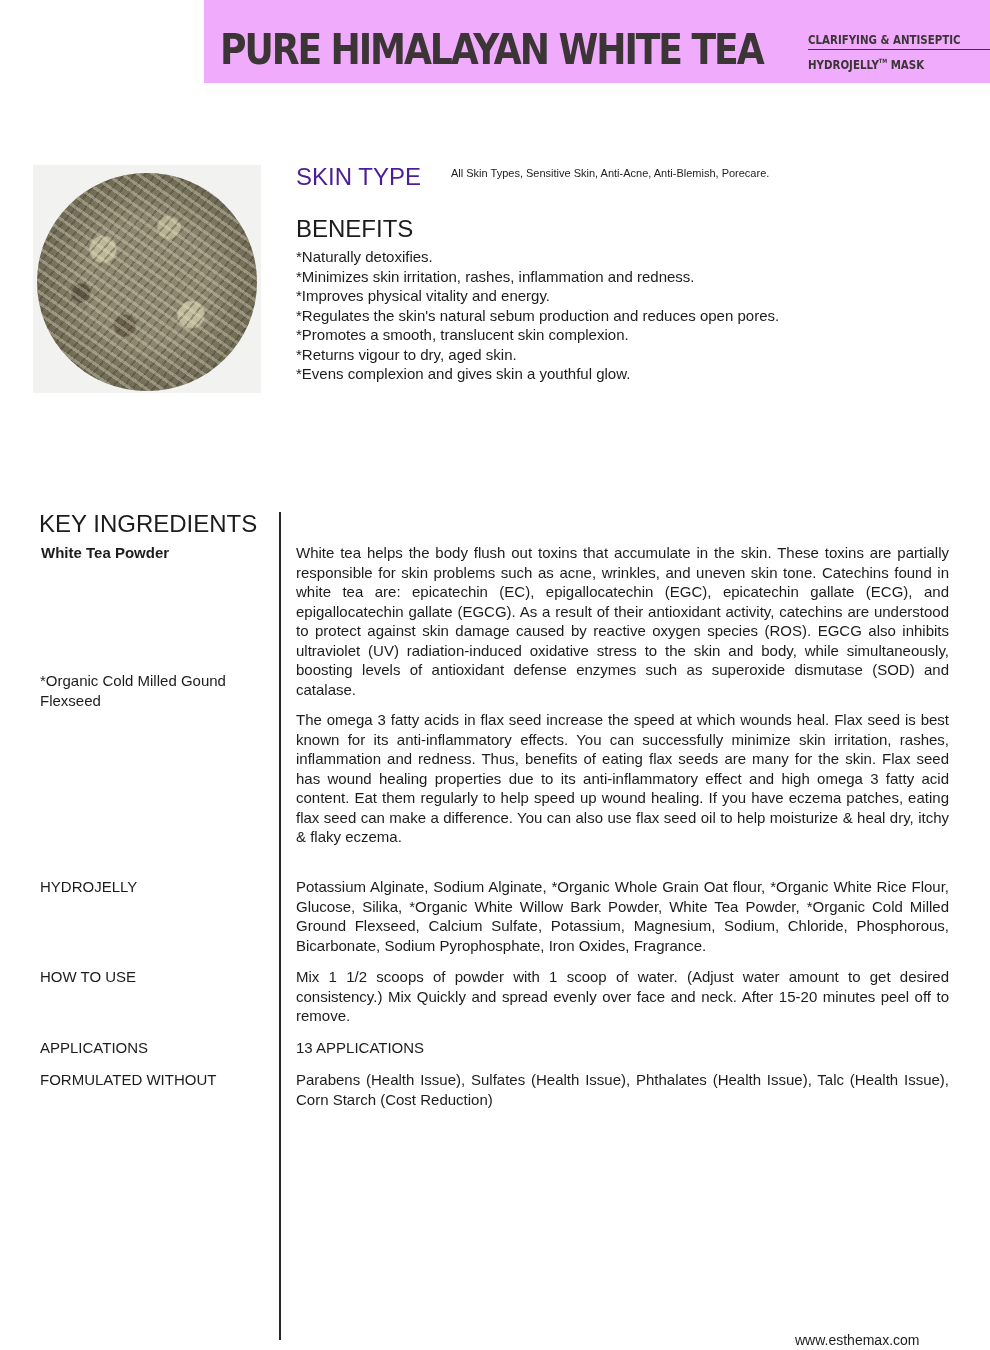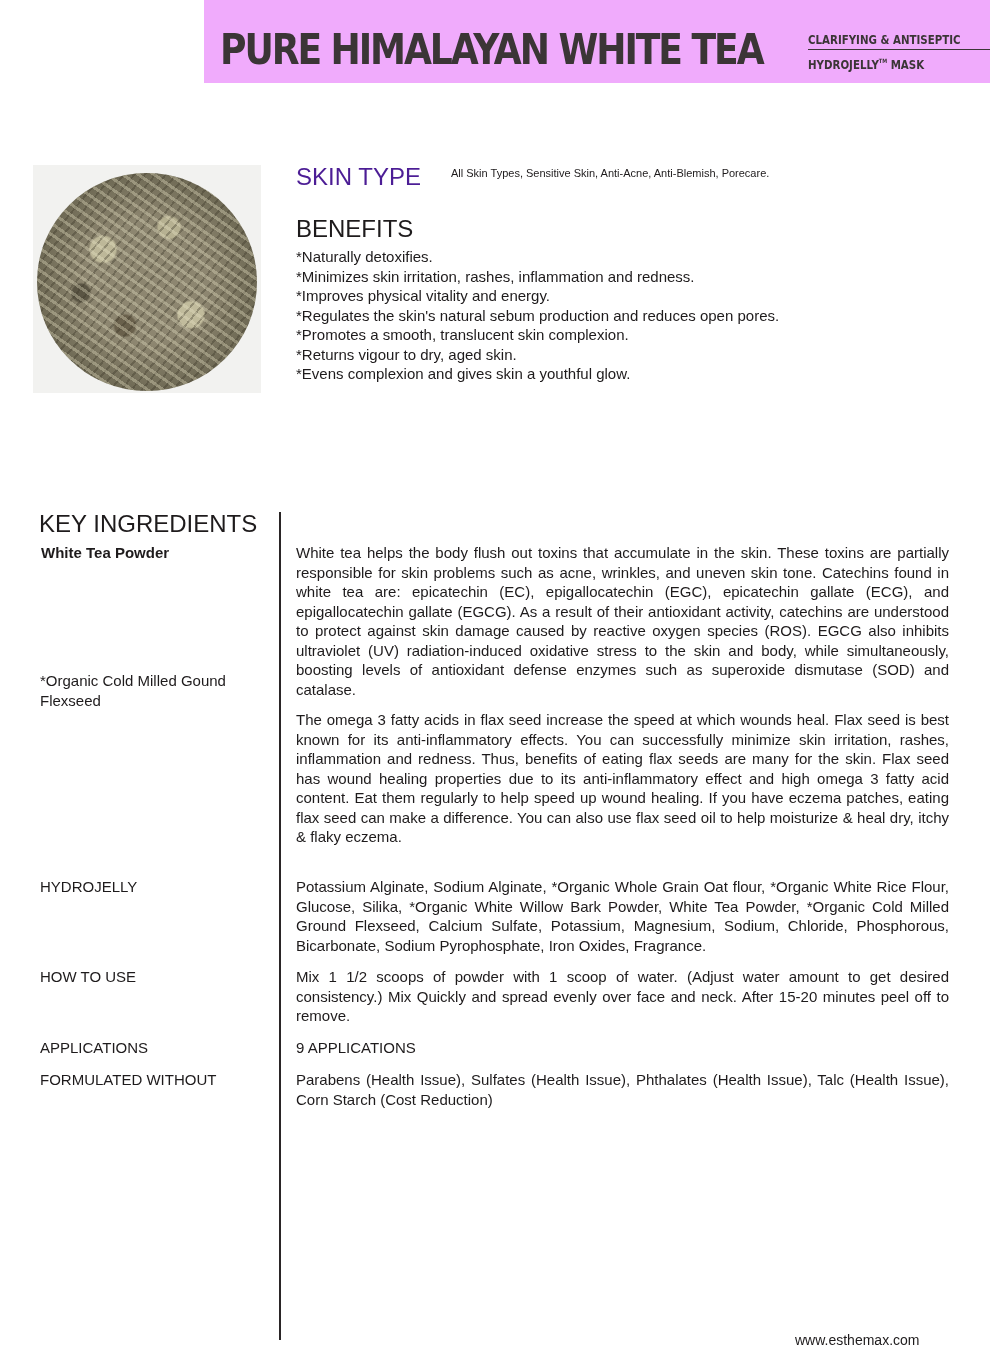--- a/index.html
+++ b/index.html
@@ -119,18 +119,18 @@
 <div class="row-label" style="top:671px;">*Organic Cold Milled Gound Flexseed</div>
 <div class="row-text" style="top:710px;">The omega 3 fatty acids in flax seed increase the speed at which wounds heal. Flax seed is best known for its anti-inflammatory effects. You can successfully minimize skin irritation, rashes, inflammation and redness. Thus, benefits of eating flax seeds are many for the skin. Flax seed has wound healing properties due to its anti-inflammatory effect and high omega 3 fatty acid content. Eat them regularly to help speed up wound healing. If you have eczema patches, eating flax seed can make a difference. You can also use flax seed oil to help moisturize &amp; heal dry, itchy &amp; flaky eczema.</div>
 
 <div class="row-label" style="top:877px;">HYDROJELLY</div>
 <div class="row-text" style="top:877px;">Potassium Alginate, Sodium Alginate, *Organic Whole Grain Oat flour, *Organic White Rice Flour, Glucose, Silika, *Organic White Willow Bark Powder, White Tea Powder, *Organic Cold Milled Ground Flexseed, Calcium Sulfate, Potassium, Magnesium, Sodium, Chloride, Phosphorous, Bicarbonate, Sodium Pyrophosphate, Iron Oxides, Fragrance.</div>
 
 <div class="row-label" style="top:967px;">HOW TO USE</div>
 <div class="row-text" style="top:967px;">Mix 1 1/2 scoops of powder with 1 scoop of water. (Adjust water amount to get desired consistency.) Mix Quickly and spread evenly over face and neck. After 15-20 minutes peel off to remove.</div>
 
 <div class="row-label" style="top:1038px;">APPLICATIONS</div>
-<div class="row-text" style="top:1038px;">9 APPLICATIONS</div>
+<div class="row-text" style="top:1038px;">13 APPLICATIONS</div>
 
 <div class="row-label" style="top:1070px;">FORMULATED WITHOUT</div>
 <div class="row-text" style="top:1070px;">Parabens (Health Issue), Sulfates (Health Issue), Phthalates (Health Issue), Talc (Health Issue), Corn Starch (Cost Reduction)</div>
 
 <div class="footer-url">www.esthemax.com</div>
 
 </body></html>

